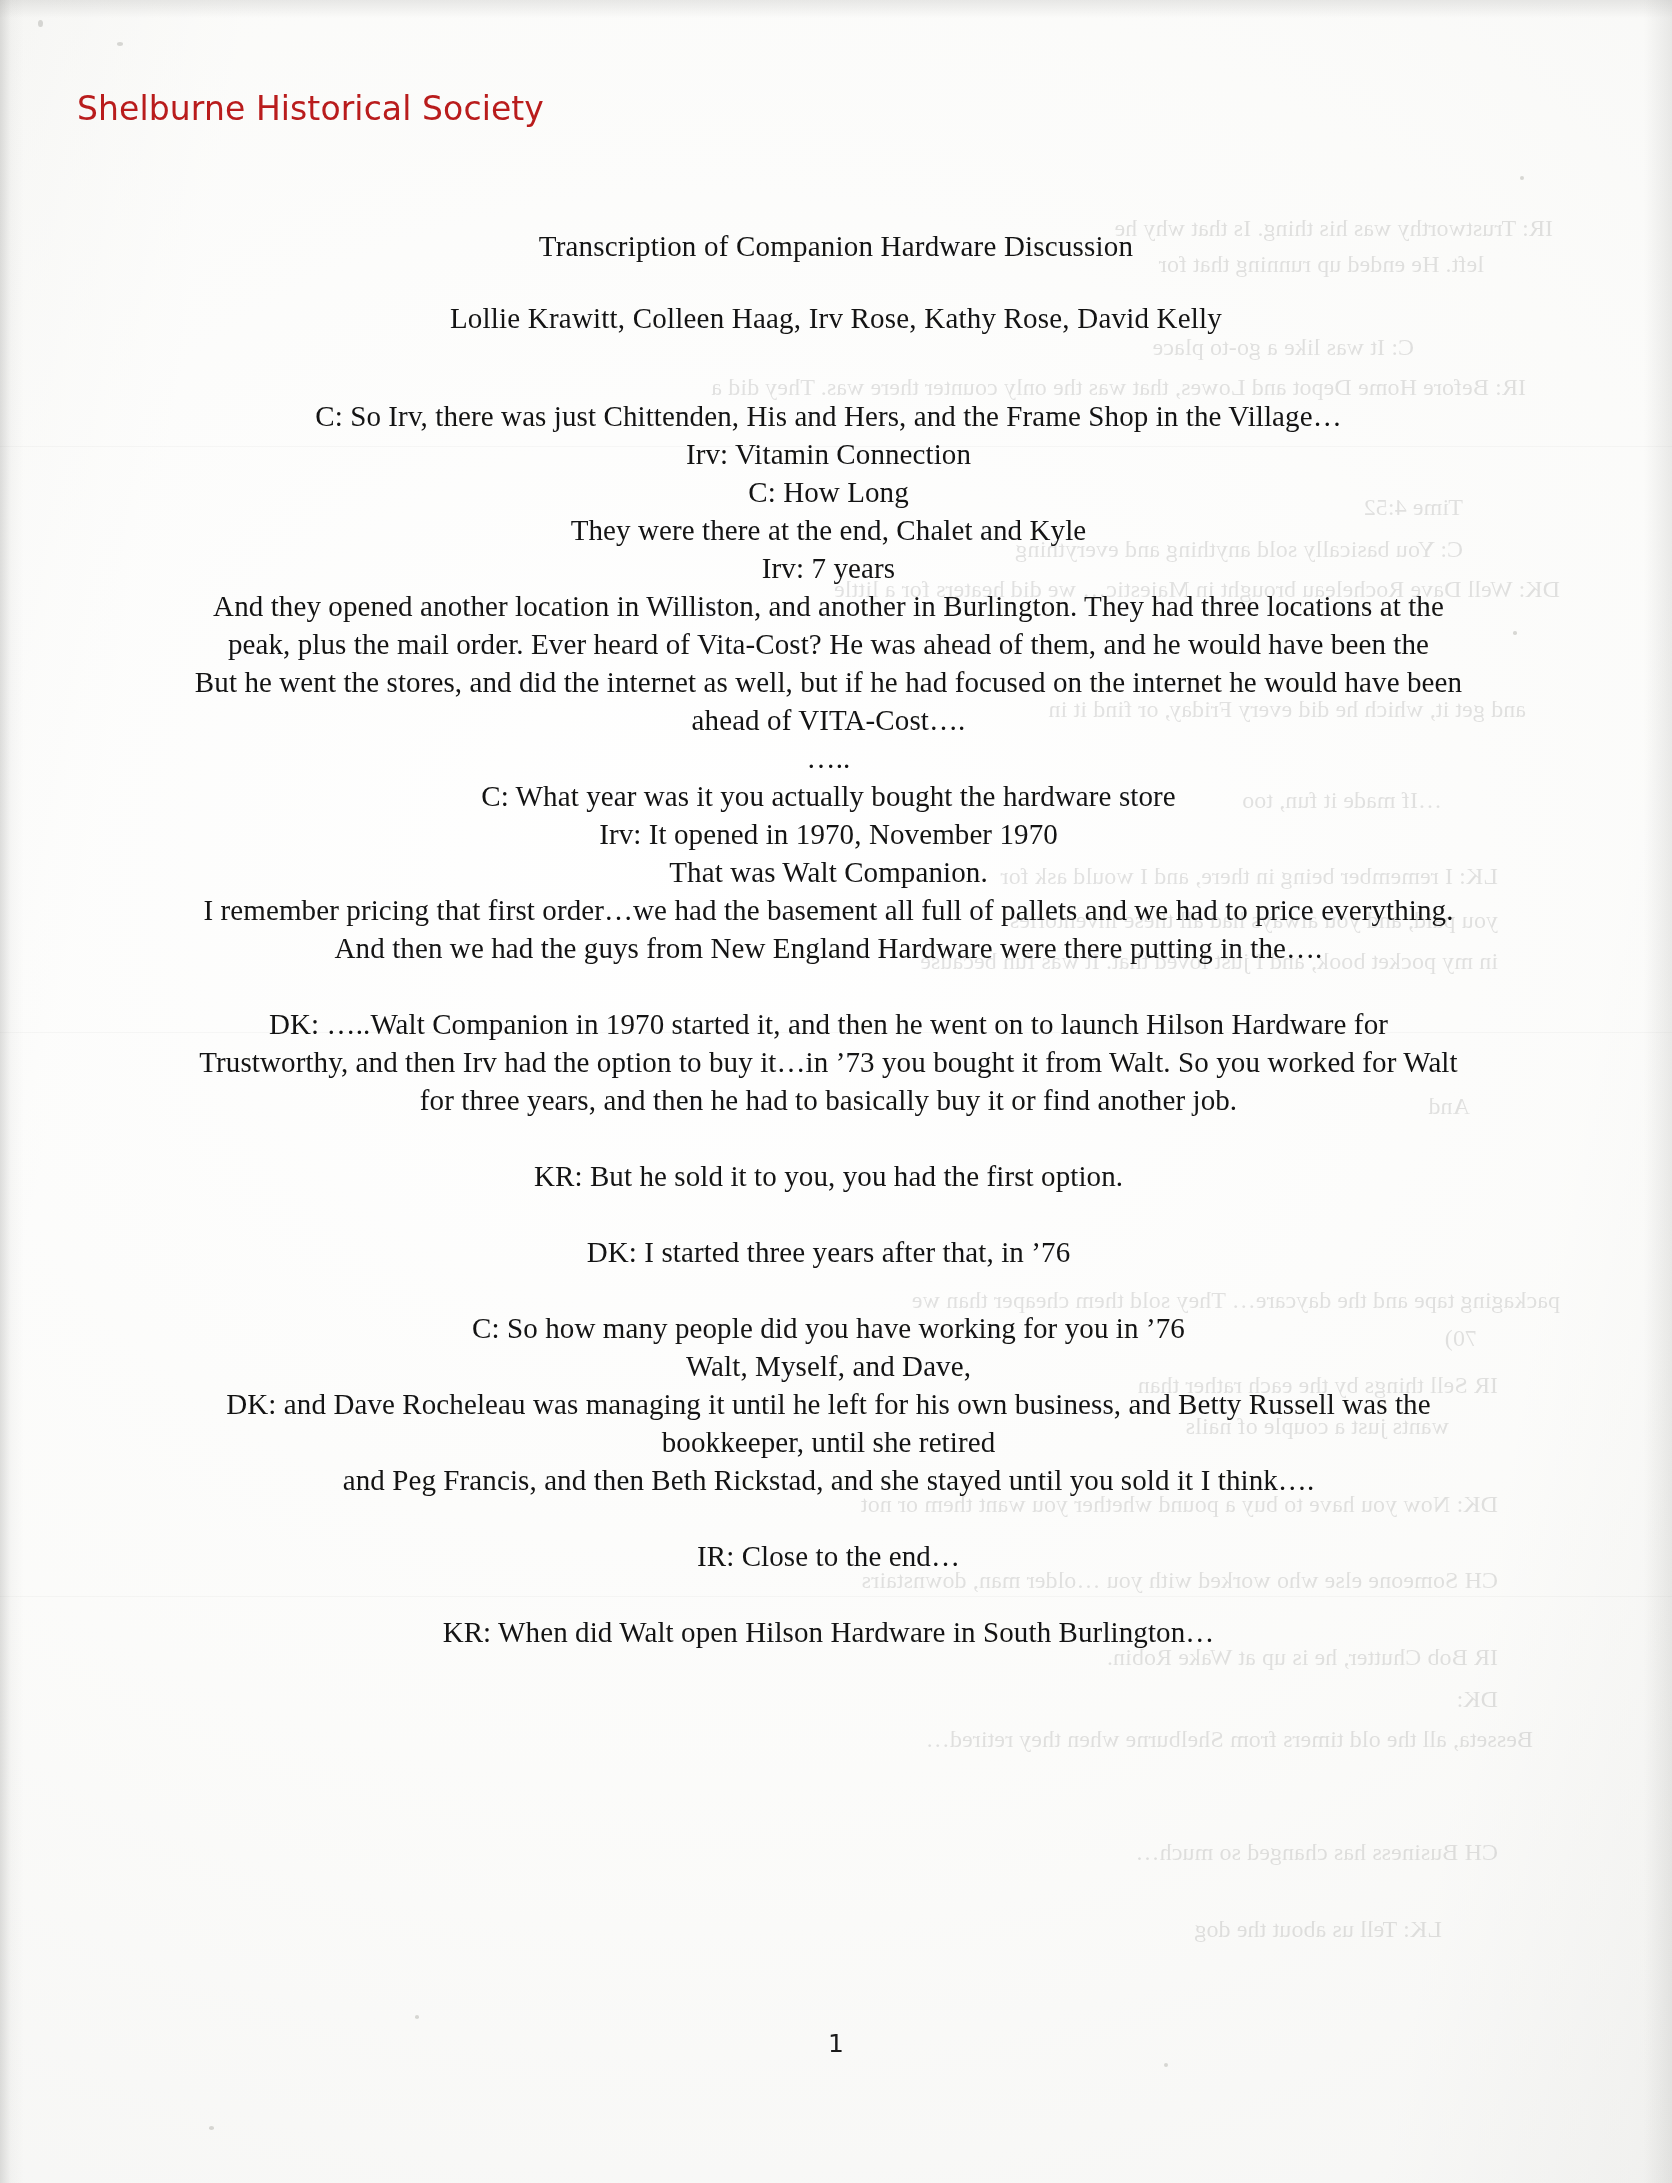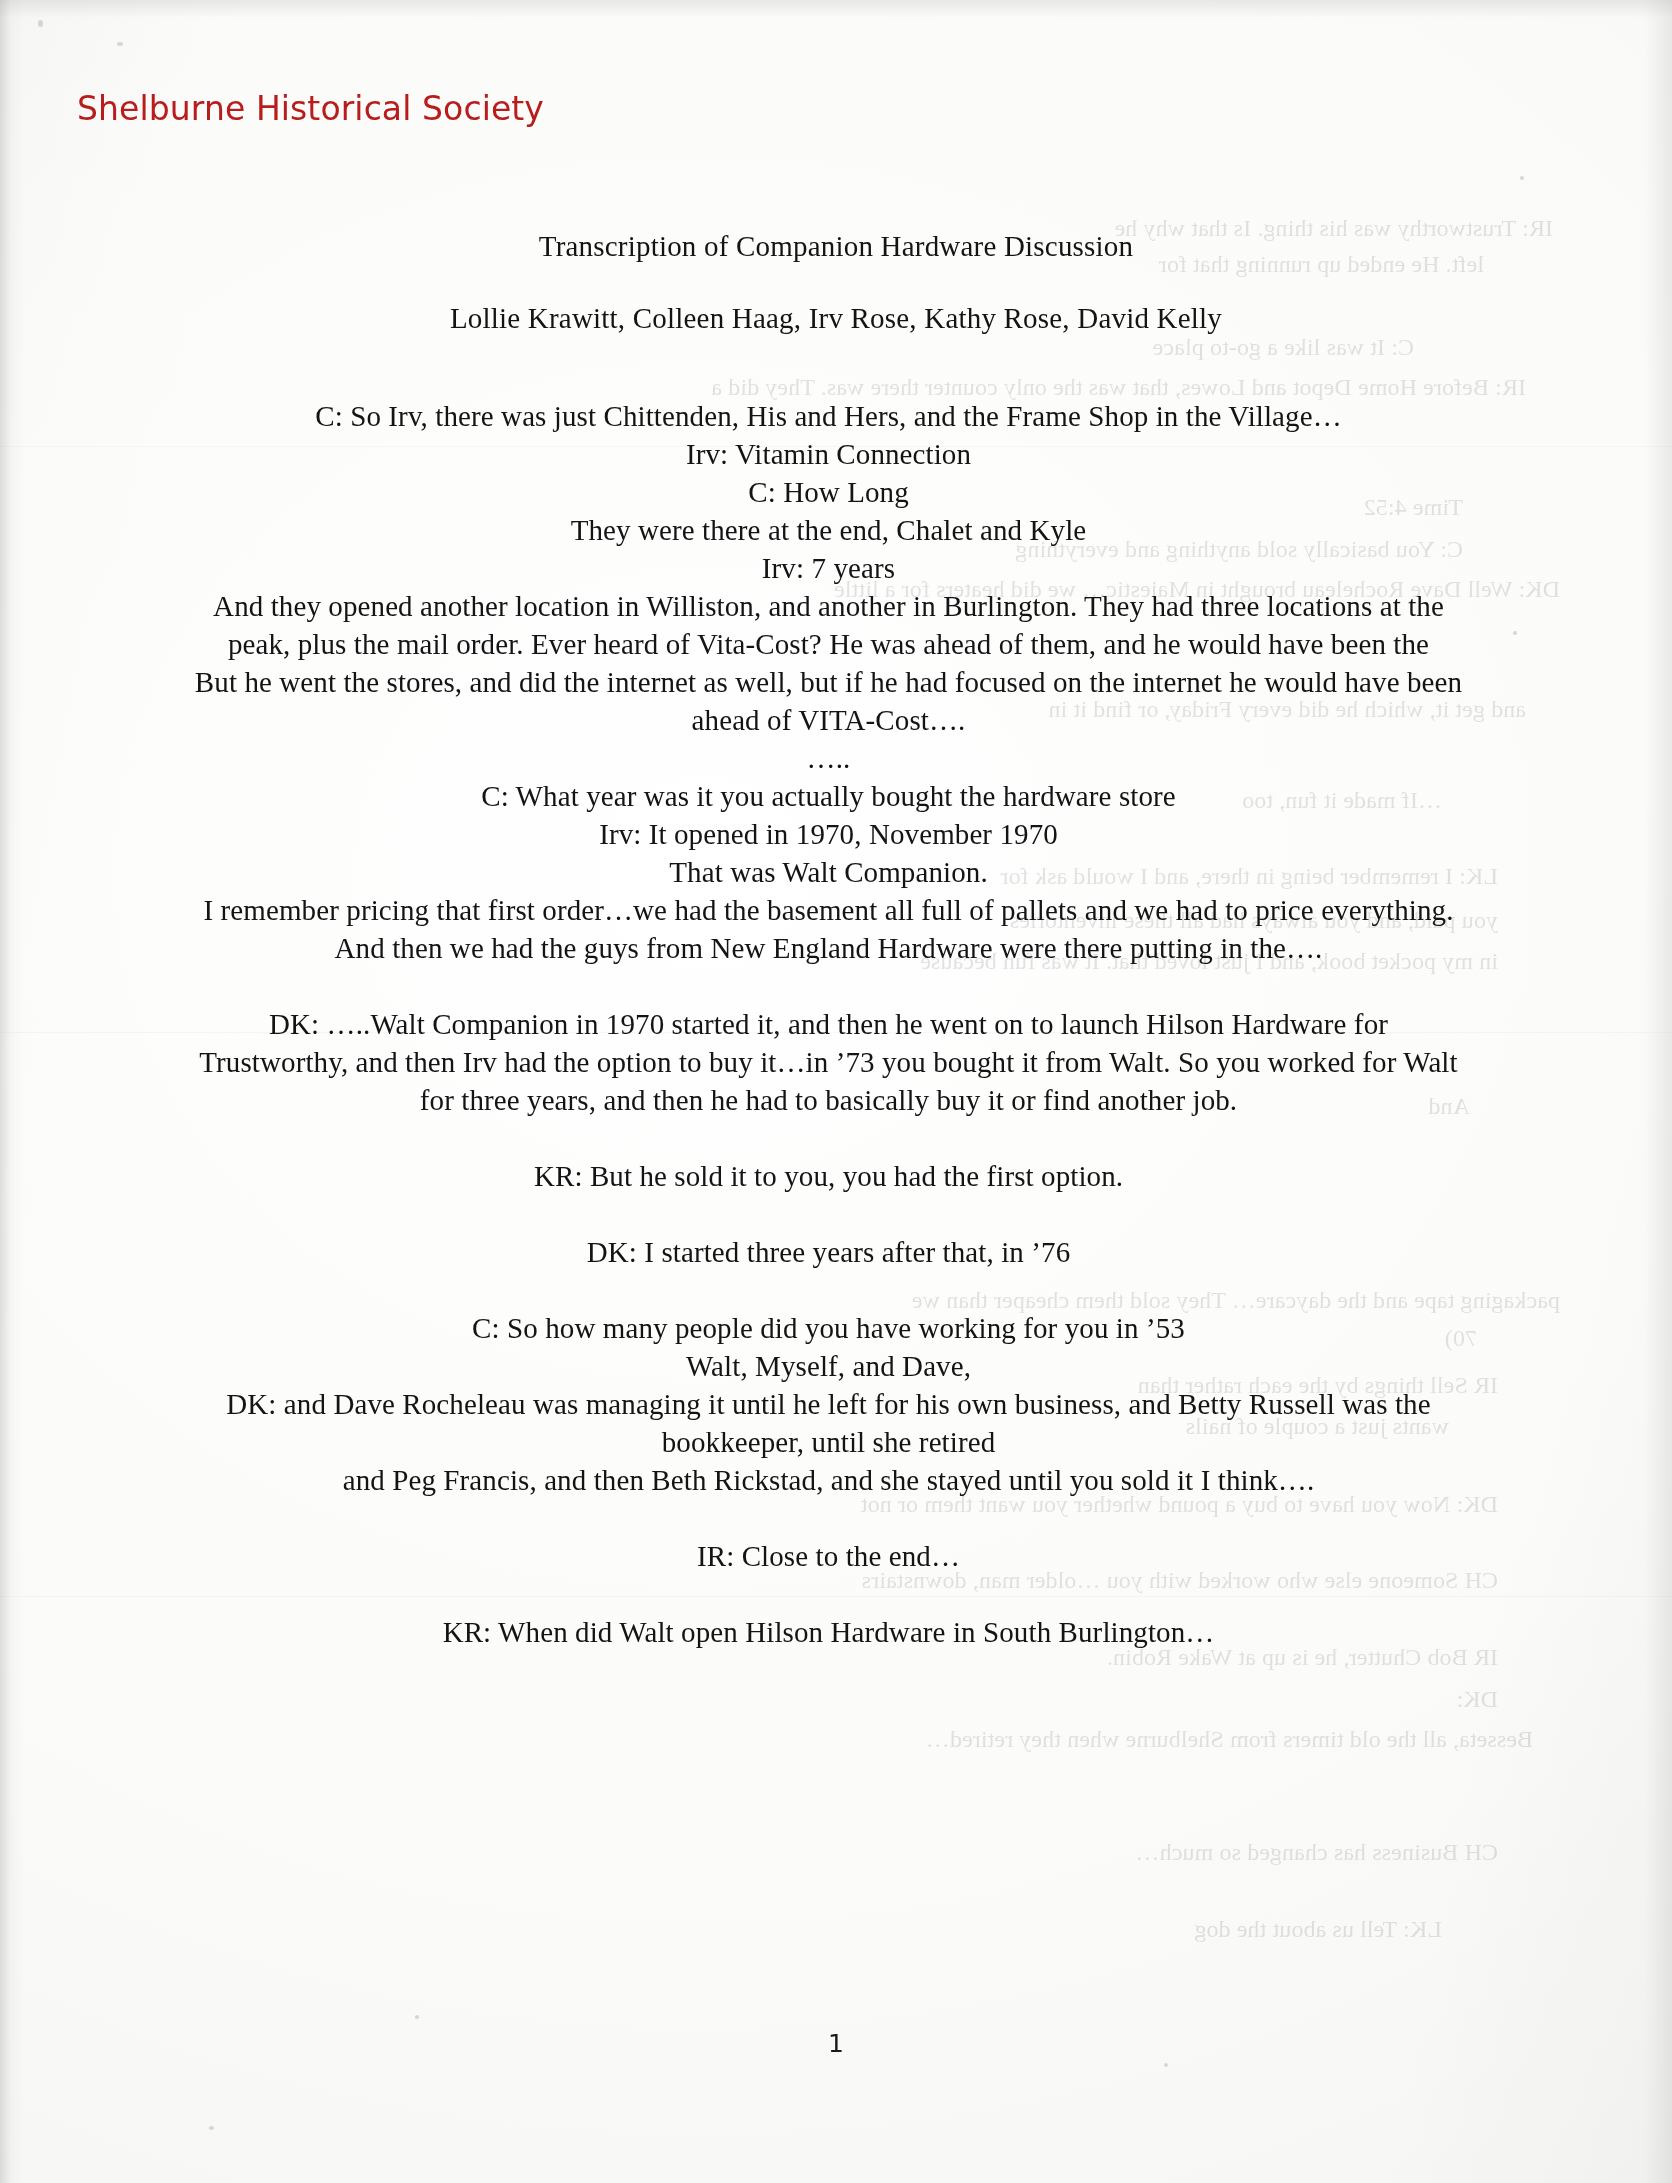--- a/index.html
+++ b/index.html
@@ -206,21 +206,21 @@
     <p class="para">That was Walt Companion.</p>
     <p class="para">I remember pricing that first order…we had the basement all full of pallets and we had to price everything.</p>
     <p class="para">And then we had the guys from New England Hardware were there putting in the….</p>
     <div class="gap"></div>
     <p class="para">DK:   …..Walt Companion in 1970 started it, and then he went on to launch Hilson Hardware for Trustworthy, and then Irv had the option to buy it…in ’73 you bought it from Walt.  So you worked for Walt for three years, and then he had to basically buy it or find another job.</p>
     <div class="gap"></div>
     <p class="para">KR:  But he sold it to you, you had the first option.</p>
     <div class="gap"></div>
     <p class="para">DK:  I started three years after that, in ’76</p>
     <div class="gap"></div>
-    <p class="para">C:  So how many people did you have working for you in ’53</p>
+    <p class="para">C:  So how many people did you have working for you in ’76</p>
     <p class="para">Walt, Myself, and Dave,</p>
     <p class="para">DK: and Dave Rocheleau was managing it until he left for his own business, and Betty Russell was the bookkeeper, until she retired</p>
     <p class="para">and Peg Francis, and then Beth Rickstad, and she stayed until you sold it I think….</p>
     <div class="gap"></div>
     <p class="para">IR:  Close to the end…</p>
     <div class="gap"></div>
     <p class="para">KR:  When did Walt open Hilson Hardware in South Burlington…</p>
   </div>
 
   <div class="page-number">1</div>

